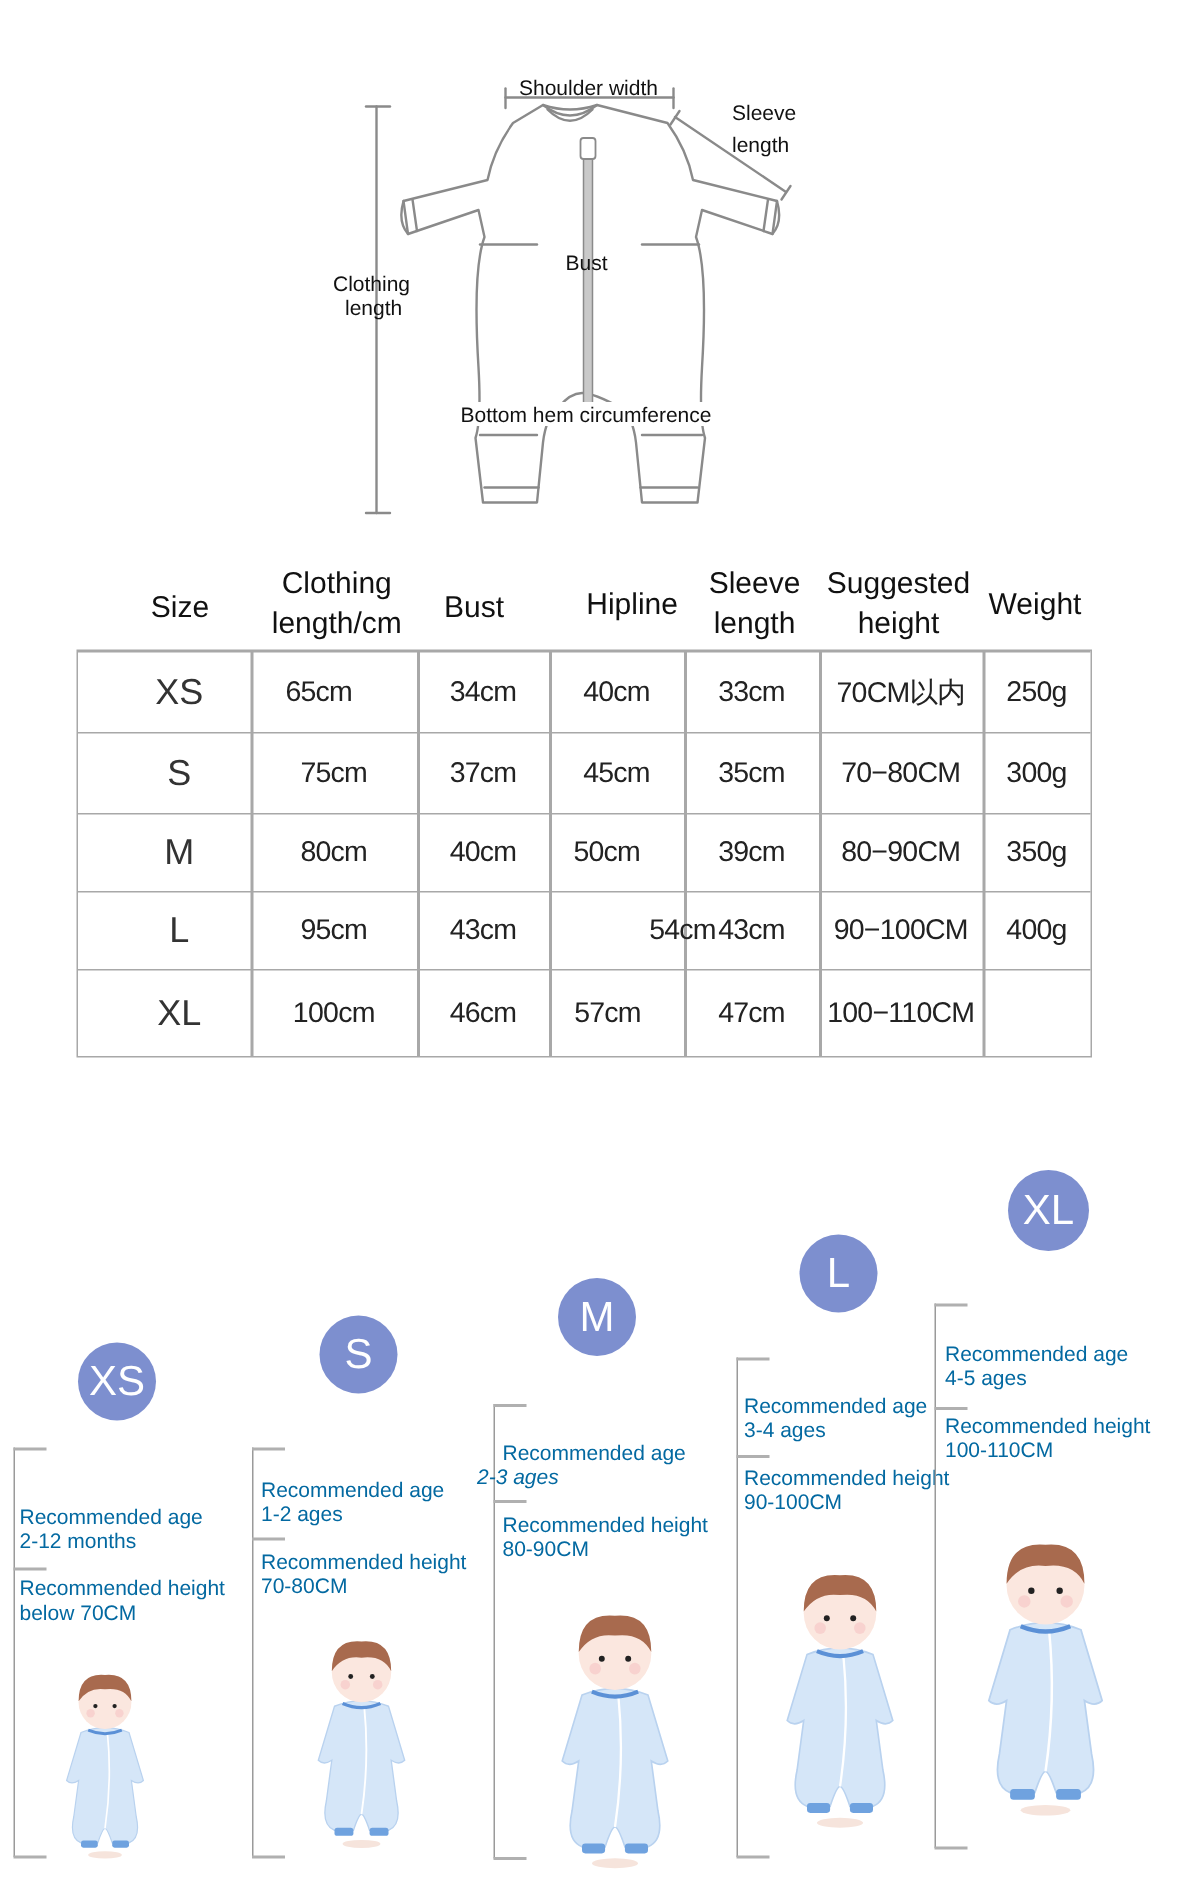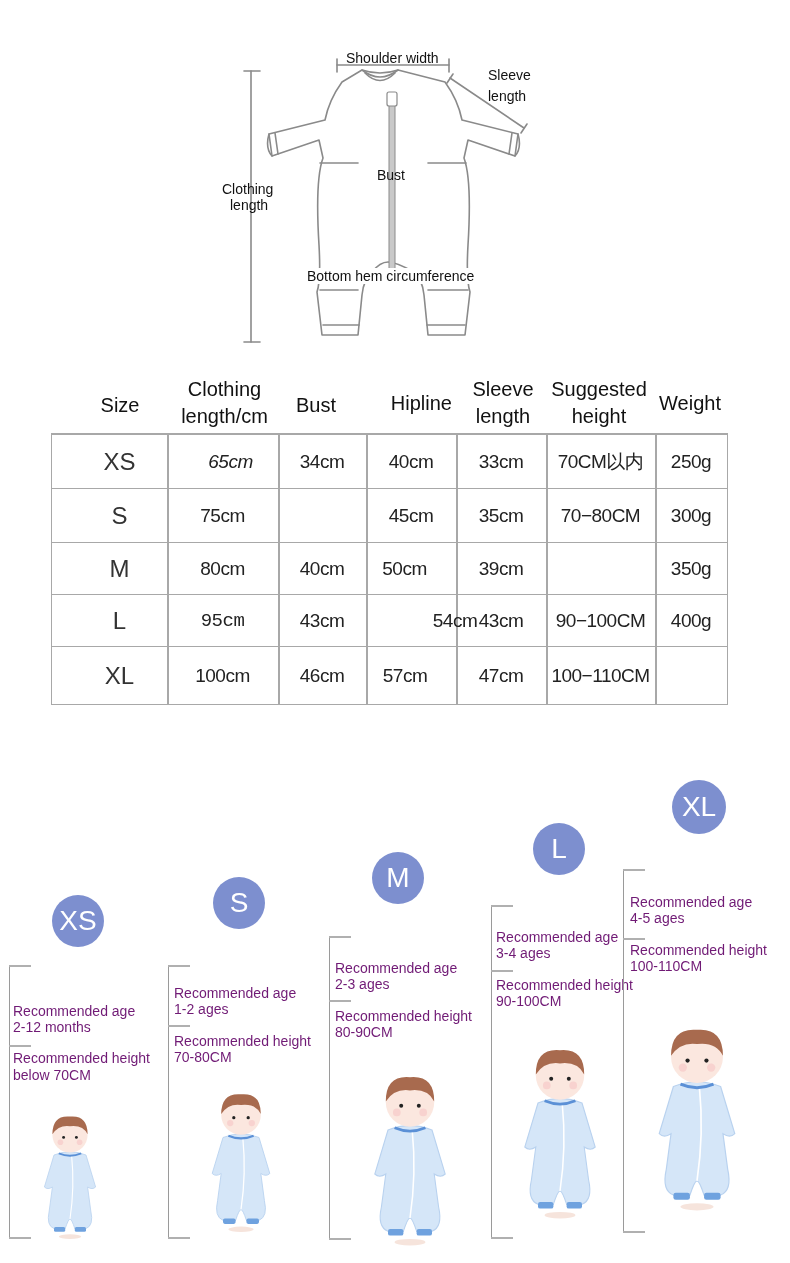--- a/index.html
+++ b/index.html
@@ -22,21 +22,21 @@
           justify-content:center; font-size:19px; color:#222; letter-spacing:-0.5px; }
   .vline { position:absolute; top:0; bottom:0; width:1.5px; background:#a8a8a8; }
   .sizecell { font-size:24px; font-weight:normal; color:#333; letter-spacing:0; }
 
   
   .badge { position:absolute; width:52px; height:52px; border-radius:50%; background:#7d8fcf;
            color:#ffffff; font-size:28px; display:flex; align-items:center; justify-content:center; }
   .bracket { position:absolute; border-left:1.5px solid #9a9a9a; }
   .tick { position:absolute; height:1.5px; background:#b0b0b0; width:22px; }
   .rec { position:absolute; font-family:"Liberation Sans", sans-serif; font-size:14px;
-         line-height:16px; color:#701a75; white-space:nowrap; }
+         line-height:16px; color:#0369a1; white-space:nowrap; }
   .kid { position:absolute; }
 </style>
 </head>
 <body>
 
 <div class="abs diagram">
   <svg width="340" height="310" viewBox="0 0 340 310" style="position:absolute;left:0;top:0;">
     <g fill="none" stroke="#8a8a8a" stroke-width="1.6" stroke-linejoin="round" stroke-linecap="round">
 
       <line x1="41" y1="31" x2="41" y2="302"></line>
@@ -99,46 +99,48 @@
 <div class="table">
   <div class="vline" style="left:115px;"></div>
   <div class="vline" style="left:226px;"></div>
   <div class="vline" style="left:314px;"></div>
   <div class="vline" style="left:404px;"></div>
   <div class="vline" style="left:494px;"></div>
   <div class="vline" style="left:603px;"></div>
 
   <div class="row" style="top:0;height:54px;">
     <div class="cell sizecell" style="left:0;width:115px;padding-left:20px;box-sizing:border-box;">XS</div>
-    <div class="cell" style="left:123px;width:111px;font-style:italic;">65cm</div>
+    <div class="cell" style="left:105px;width:111px;">65cm</div>
     <div class="cell" style="left:226px;width:88px;">34cm</div>
     <div class="cell" style="left:314px;width:90px;">40cm</div>
     <div class="cell" style="left:404px;width:90px;">33cm</div>
     <div class="cell" style="left:494px;width:109px;">70CM以内</div>
     <div class="cell" style="left:603px;width:72px;">250g</div>
   </div>
   <div class="row" style="top:54px;height:54px;">
     <div class="cell sizecell" style="left:0;width:115px;padding-left:20px;box-sizing:border-box;">S</div>
     <div class="cell" style="left:115px;width:111px;">75cm</div>
+    <div class="cell" style="left:226px;width:88px;">37cm</div>
     <div class="cell" style="left:314px;width:90px;">45cm</div>
     <div class="cell" style="left:404px;width:90px;">35cm</div>
     <div class="cell" style="left:494px;width:109px;">70−80CM</div>
     <div class="cell" style="left:603px;width:72px;">300g</div>
   </div>
   <div class="row" style="top:108px;height:52px;">
     <div class="cell sizecell" style="left:0;width:115px;padding-left:20px;box-sizing:border-box;">M</div>
     <div class="cell" style="left:115px;width:111px;">80cm</div>
     <div class="cell" style="left:226px;width:88px;">40cm</div>
     <div class="cell" style="left:314px;width:77px;">50cm</div>
     <div class="cell" style="left:404px;width:90px;">39cm</div>
+    <div class="cell" style="left:494px;width:109px;">80−90CM</div>
     <div class="cell" style="left:603px;width:72px;">350g</div>
   </div>
   <div class="row" style="top:160px;height:52px;">
     <div class="cell sizecell" style="left:0;width:115px;padding-left:20px;box-sizing:border-box;">L</div>
-    <div class="cell" style="left:115px;width:111px;font-family:Liberation Mono, monospace;">95cm</div>
+    <div class="cell" style="left:115px;width:111px;">95cm</div>
     <div class="cell" style="left:226px;width:88px;">43cm</div>
     <div class="cell" style="left:314px;width:90px;margin-left:44px;">54cm</div>
     <div class="cell" style="left:404px;width:90px;">43cm</div>
     <div class="cell" style="left:494px;width:109px;">90−100CM</div>
     <div class="cell" style="left:603px;width:72px;">400g</div>
   </div>
   <div class="row" style="top:212px;height:57px;">
     <div class="cell sizecell" style="left:0;width:115px;padding-left:20px;box-sizing:border-box;">XL</div>
     <div class="cell" style="left:115px;width:111px;">100cm</div>
     <div class="cell" style="left:226px;width:88px;">46cm</div>
@@ -197,21 +199,21 @@
   <svg class="kid" style="left:196px;top:315px;" width="90" height="170">
       <use href="#kid"></use>
     </svg>
 
   <div class="badge" style="left:372px;top:92px;">M</div>
   <div class="bracket" style="left:329px;top:176px;height:303px;"></div>
   <div class="tick" style="left:329px;top:176px;"></div>
   <div class="tick" style="left:329px;top:240px;"></div>
   <div class="tick" style="left:329px;top:478px;"></div>
   <span class="rec" style="left:335px;top:200px;">Recommended age</span>
-  <span class="rec" style="left:335px;top:216px;">2-3 ages</span>
+  <span class="rec" style="left:318px;top:216px;font-style:italic;">2-3 ages</span>
   <span class="rec" style="left:335px;top:248px;">Recommended height</span>
   <span class="rec" style="left:335px;top:264px;"> 80-90CM</span>
   <svg class="kid" style="left:355px;top:300px;" width="110" height="195">
       <use href="#kid"></use>
     </svg>
 
   <div class="badge" style="left:533px;top:63px;">L</div>
   <div class="bracket" style="left:491px;top:145px;height:333px;"></div>
   <div class="tick" style="left:491px;top:145px;"></div>
   <div class="tick" style="left:491px;top:210px;"></div>

